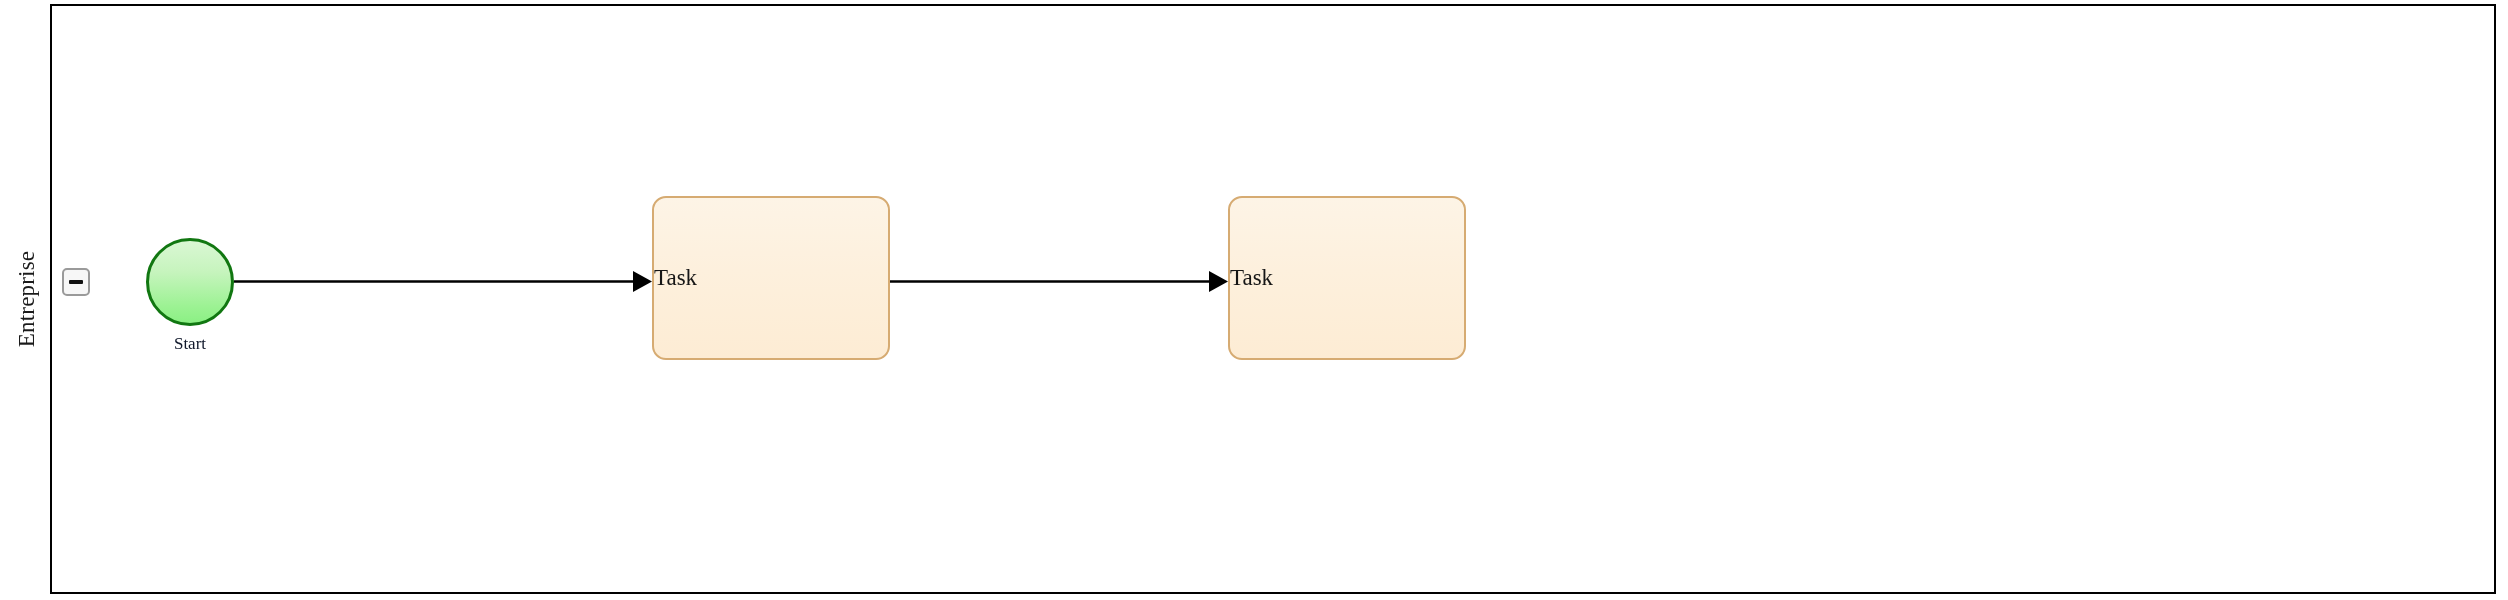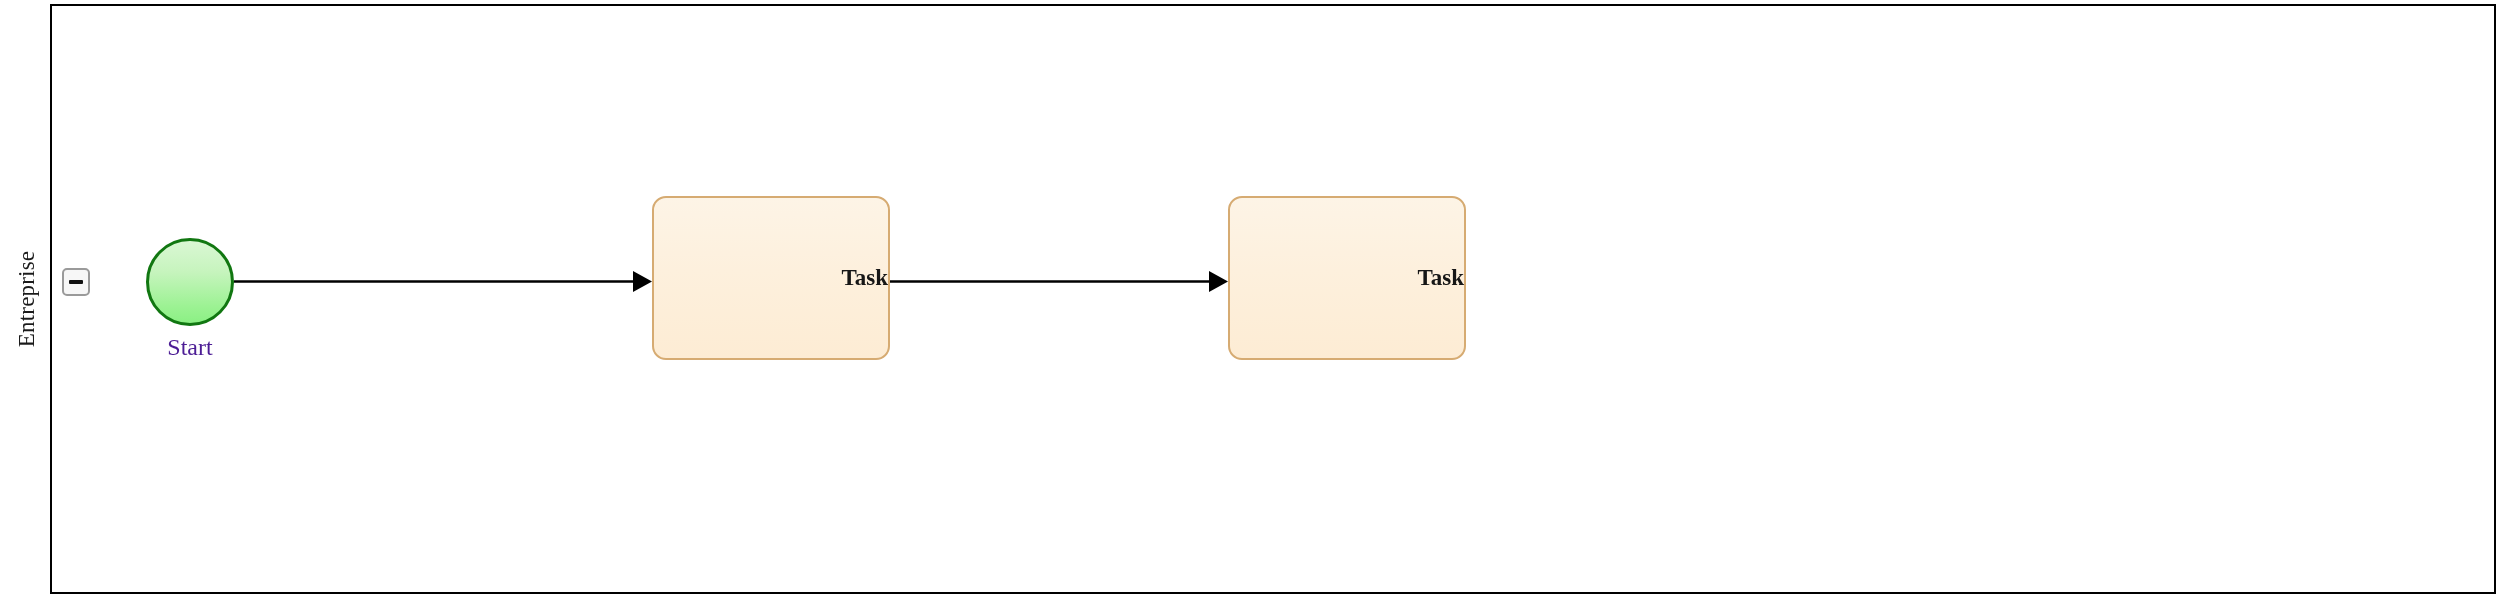--- a/index.html
+++ b/index.html
@@ -110,37 +110,36 @@
     border: 3px solid #117711;
     background: linear-gradient(to bottom, #daf7d4 0%, #c6f4bd 38%, #9cf293 80%, #8bf084 100%);
   }
   .start-event-label {
     position: absolute;
     left: -60px;
     top: 96px;
     width: 208px;
     text-align: center;
     font-family: "Liberation Serif", "DejaVu Serif", serif;
-    font-size: 24px;
-    color: #4c1d95;
+    font-size: 17px;
+    color: #0f172a;
   }
 
   
   .task {
     position: absolute;
     box-sizing: border-box;
     width: 238px;
     height: 164px;
     border: 2px solid #d6ab72;
     border-radius: 14px;
     background: linear-gradient(to bottom, #fdf4e6 0%, #fdf0dd 45%, #fdecd4 100%);
     display: flex;
     align-items: center;
-    justify-content: flex-end;
-    font-weight: bold;
+    justify-content: flex-start;
   }
   .task-label {
     font-family: "Liberation Serif", "DejaVu Serif", serif;
     font-size: 23px;
     color: #161616;
   }
   #task-1 { left: 652px; top: 196px; }
   #task-2 { left: 1228px; top: 196px; }
 
   

